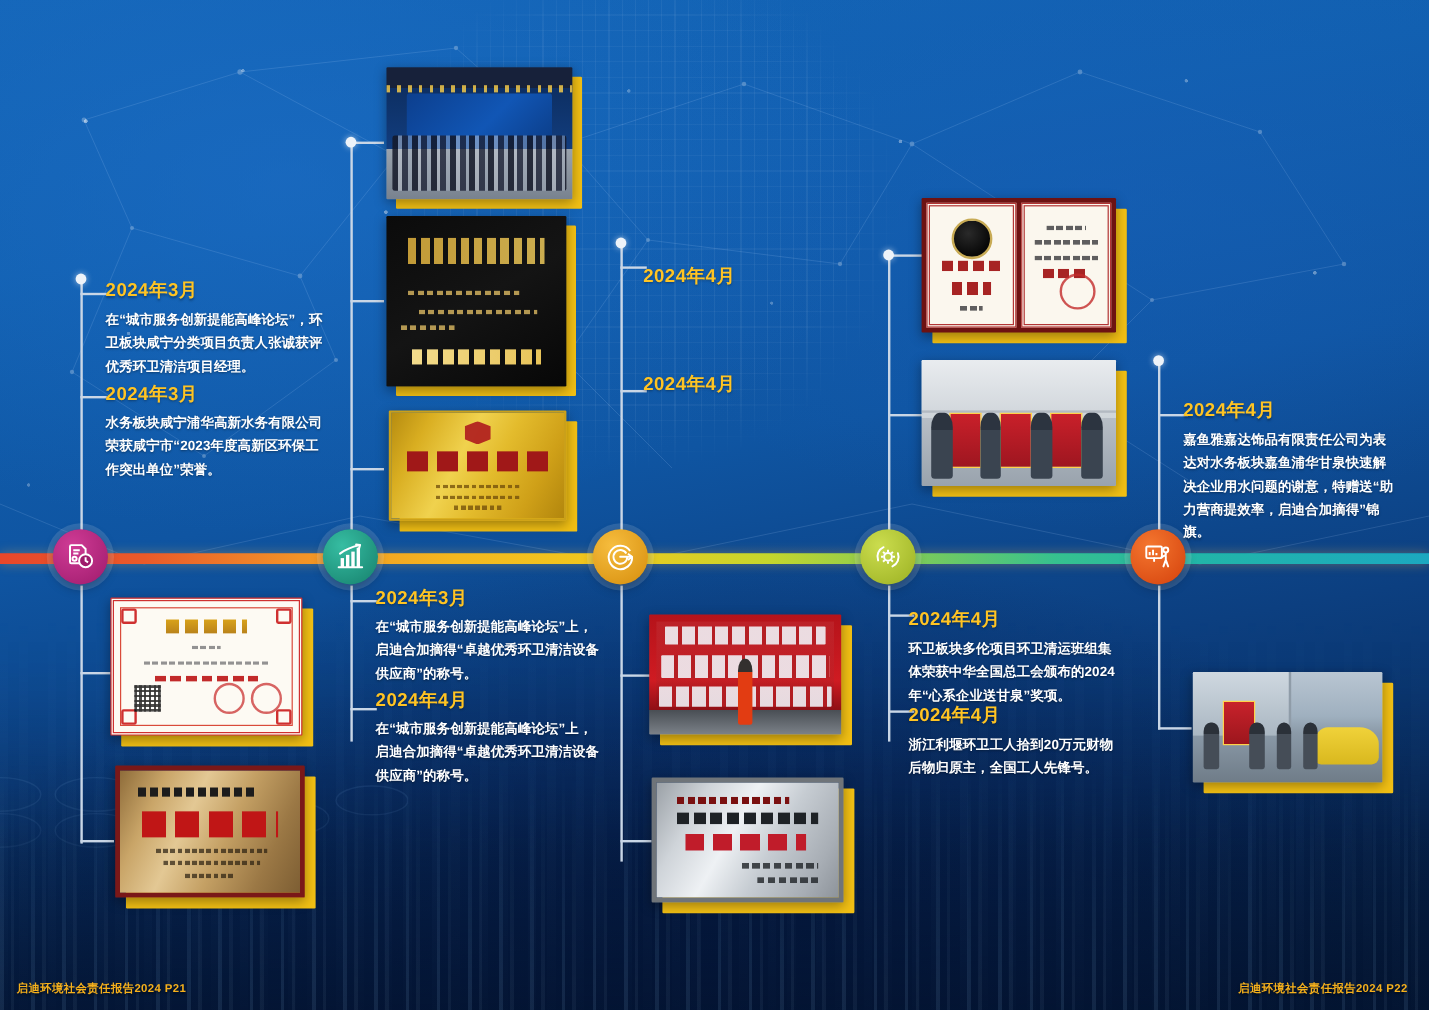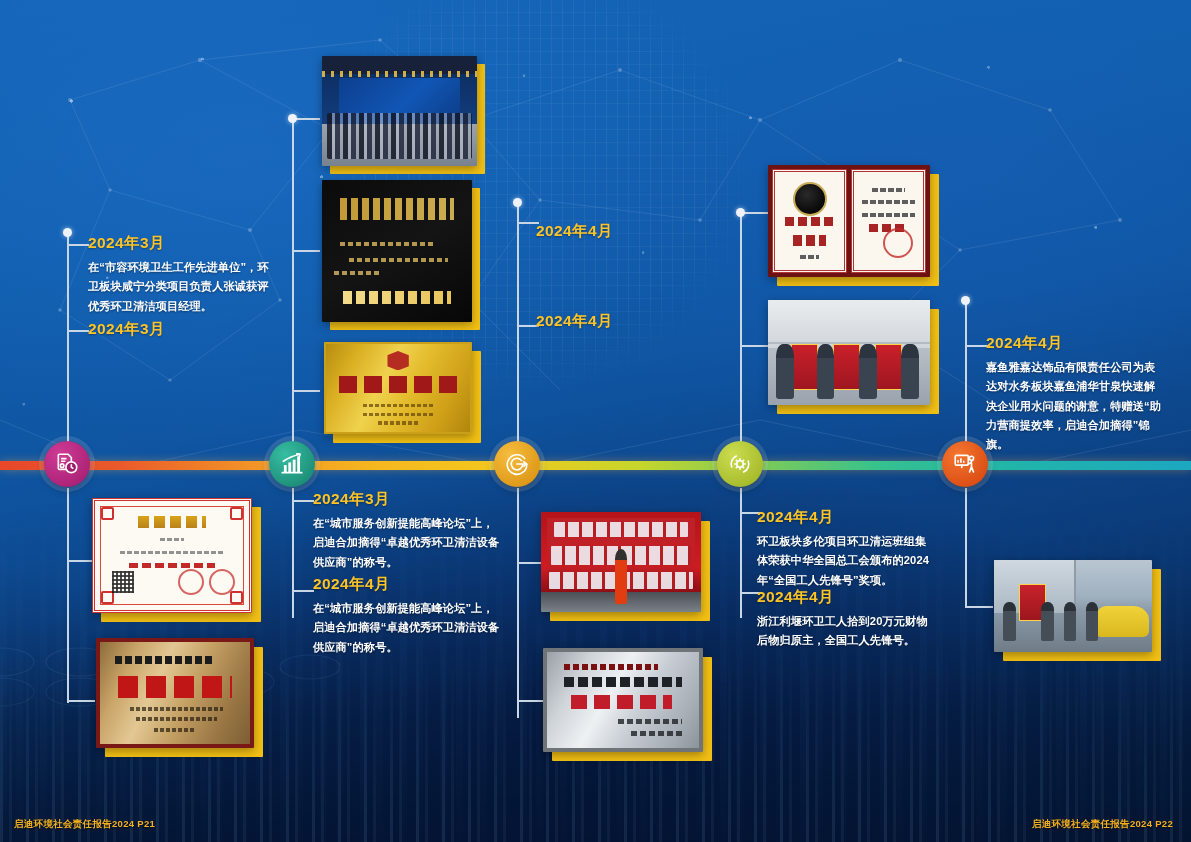--- a/index.html
+++ b/index.html
@@ -525,45 +525,46 @@
       <rect x="3" y="4" width="12" height="9" rx="1"></rect>
       <path d="M5.6 10.8V8.4M8.2 10.8V6.6M10.8 10.8V9"></path>
       <path d="M9 13v2.2" stroke-linecap="round"></path>
       <circle cx="18" cy="6.8" r="1.9"></circle>
       <path d="M18 9v5.4M18 14.4l-1.8 5M18 14.4l1.8 5M18 10.4l-3.6 2.2" stroke-linecap="round"></path>
     </svg>
   </div>
 
   <div class="tblock" style="left:88px; top:234px; width:188px;">
     <div class="tdate">2024年3月</div>
-    <div class="tbody">在“市容环境卫生工作先进单位”，环卫板块咸宁分类项目负责人张诚获评优秀环卫清洁项目经理。</div>
+    <div class="tbody">在“城市服务创新提能高峰论坛”，环卫板块咸宁分类项目负责人张诚获评优秀环卫清洁项目经理。</div>
   </div>
   <div class="tblock" style="left:88px; top:320px; width:188px;">
     <div class="tdate">2024年3月</div>
+    <div class="tbody">水务板块咸宁浦华高新水务有限公司荣获咸宁市“2023年度高新区环保工作突出单位”荣誉。</div>
   </div>
 
   <div class="tblock" style="left:313px; top:490px; width:188px;">
     <div class="tdate">2024年3月</div>
     <div class="tbody">在“城市服务创新提能高峰论坛”上，启迪合加摘得“卓越优秀环卫清洁设备供应商”的称号。</div>
   </div>
   <div class="tblock" style="left:313px; top:575px; width:188px;">
     <div class="tdate">2024年4月</div>
     <div class="tbody">在“城市服务创新提能高峰论坛”上，启迪合加摘得“卓越优秀环卫清洁设备供应商”的称号。</div>
   </div>
 
   <div class="tblock" style="left:536px; top:222px; width:190px;">
     <div class="tdate">2024年4月</div>
   </div>
   <div class="tblock" style="left:536px; top:312px; width:196px;">
     <div class="tdate">2024年4月</div>
   </div>
 
   <div class="tblock" style="left:757px; top:508px; width:180px;">
     <div class="tdate">2024年4月</div>
-    <div class="tbody">环卫板块多伦项目环卫清运班组集体荣获中华全国总工会颁布的2024年“全国工人先锋号”奖项。</div>
+    <div class="tbody">环卫板块多伦项目环卫清运班组集体荣获中华全国总工会颁布的2024年“心系企业送甘泉”奖项。</div>
   </div>
   <div class="tblock" style="left:757px; top:588px; width:180px;">
     <div class="tdate">2024年4月</div>
     <div class="tbody">浙江利堰环卫工人拾到20万元财物后物归原主，全国工人先锋号。</div>
   </div>
 
   <div class="tblock" style="left:986px; top:334px; width:180px;">
     <div class="tdate">2024年4月</div>
     <div class="tbody">嘉鱼雅嘉达饰品有限责任公司为表达对水务板块嘉鱼浦华甘泉快速解决企业用水问题的谢意，特赠送“助力营商提效率，启迪合加摘得”锦旗。</div>
   </div>

